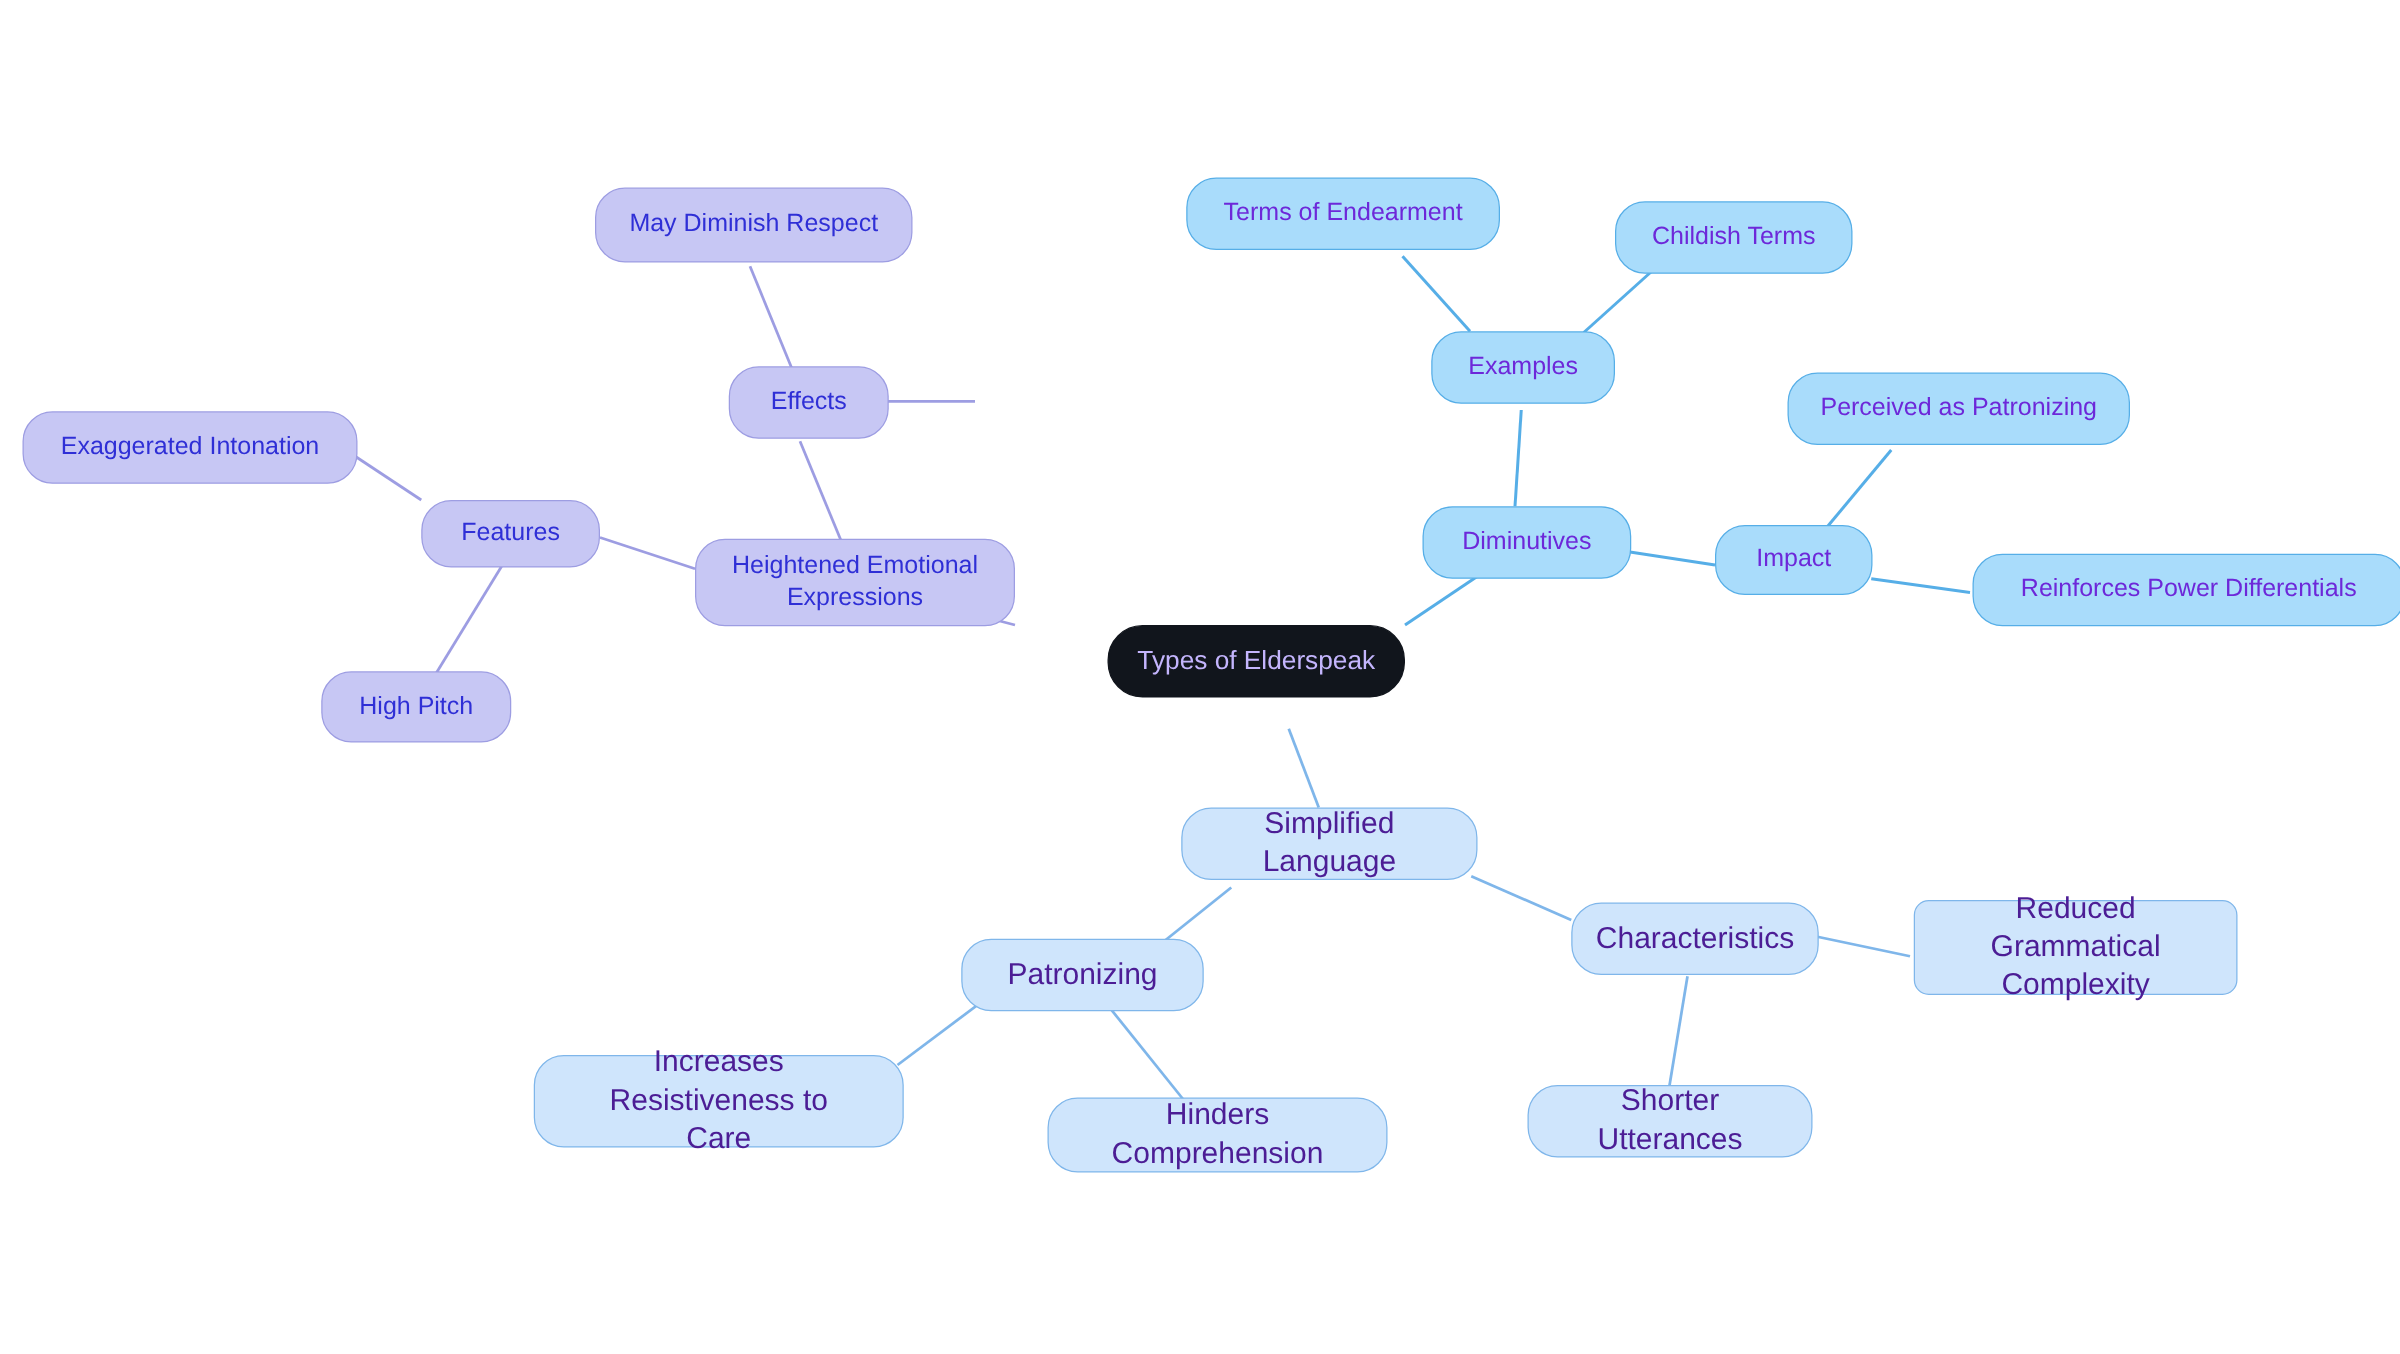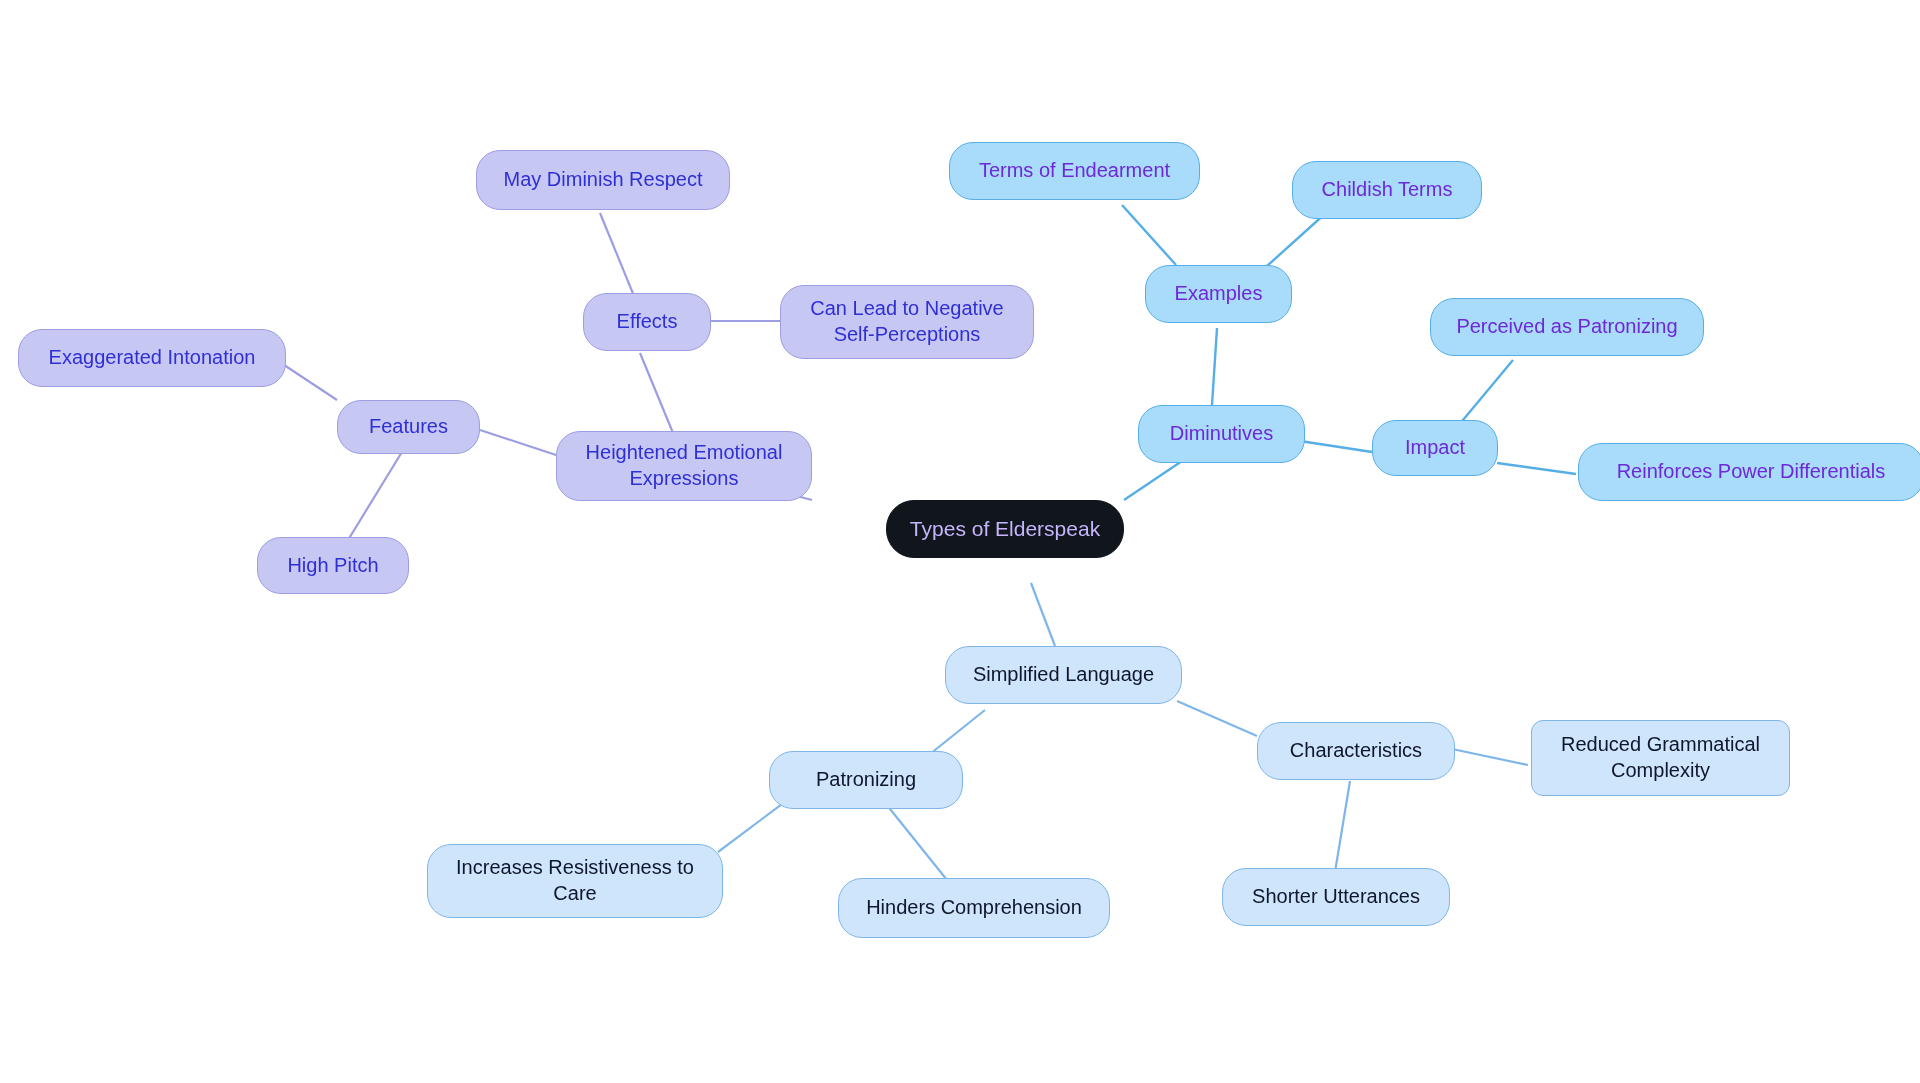--- a/index.html
+++ b/index.html
@@ -52,22 +52,22 @@
   }
   .node.blue {
     background: #a9dcfb;
     border-color: #56aee7;
     color: #6d28d9;
     font-size: 20px;
   }
   .node.paleblue {
     background: #cfe5fc;
     border-color: #7fb6ea;
-    color: #0f172a;
-    font-size: 20px;
+    color: #4c1d95;
+    font-size: 24px;
   }
 </style>
 </head>
 <body>
 
 <div id="canvas">
 
   <svg id="edges" viewBox="0 0 1920 1083">
 
     <path d="M 812 500 L 724 477" stroke="#9d9de2" stroke-width="2.2" fill="none"></path>
@@ -103,22 +103,20 @@
   <div class="node purple" style="left:337px; top:400px; width:143px; height:54px;">Features</div>
 
   <div class="node purple" style="left:18px; top:329px; width:268px; height:58px;">Exaggerated Intonation</div>
 
   <div class="node purple" style="left:257px; top:537px; width:152px; height:57px;">High Pitch</div>
 
   <div class="node purple" style="left:583px; top:293px; width:128px; height:58px;">Effects</div>
 
   <div class="node purple" style="left:476px; top:150px; width:254px; height:60px;">May Diminish Respect</div>
 
-  <div class="node purple" style="left:780px; top:285px; width:254px; height:74px;">Can Lead to Negative
-Self-Perceptions</div>
 
   <div class="node blue" style="left:1138px; top:405px; width:167px; height:58px;">Diminutives</div>
 
   <div class="node blue" style="left:1145px; top:265px; width:147px; height:58px;">Examples</div>
 
   <div class="node blue" style="left:949px; top:142px; width:251px; height:58px;">Terms of Endearment</div>
 
   <div class="node blue" style="left:1292px; top:150px; width:190px; height:58px;margin-top:11px;">Childish Terms</div>
 
   <div class="node blue" style="left:1372px; top:420px; width:126px; height:56px;">Impact</div>

